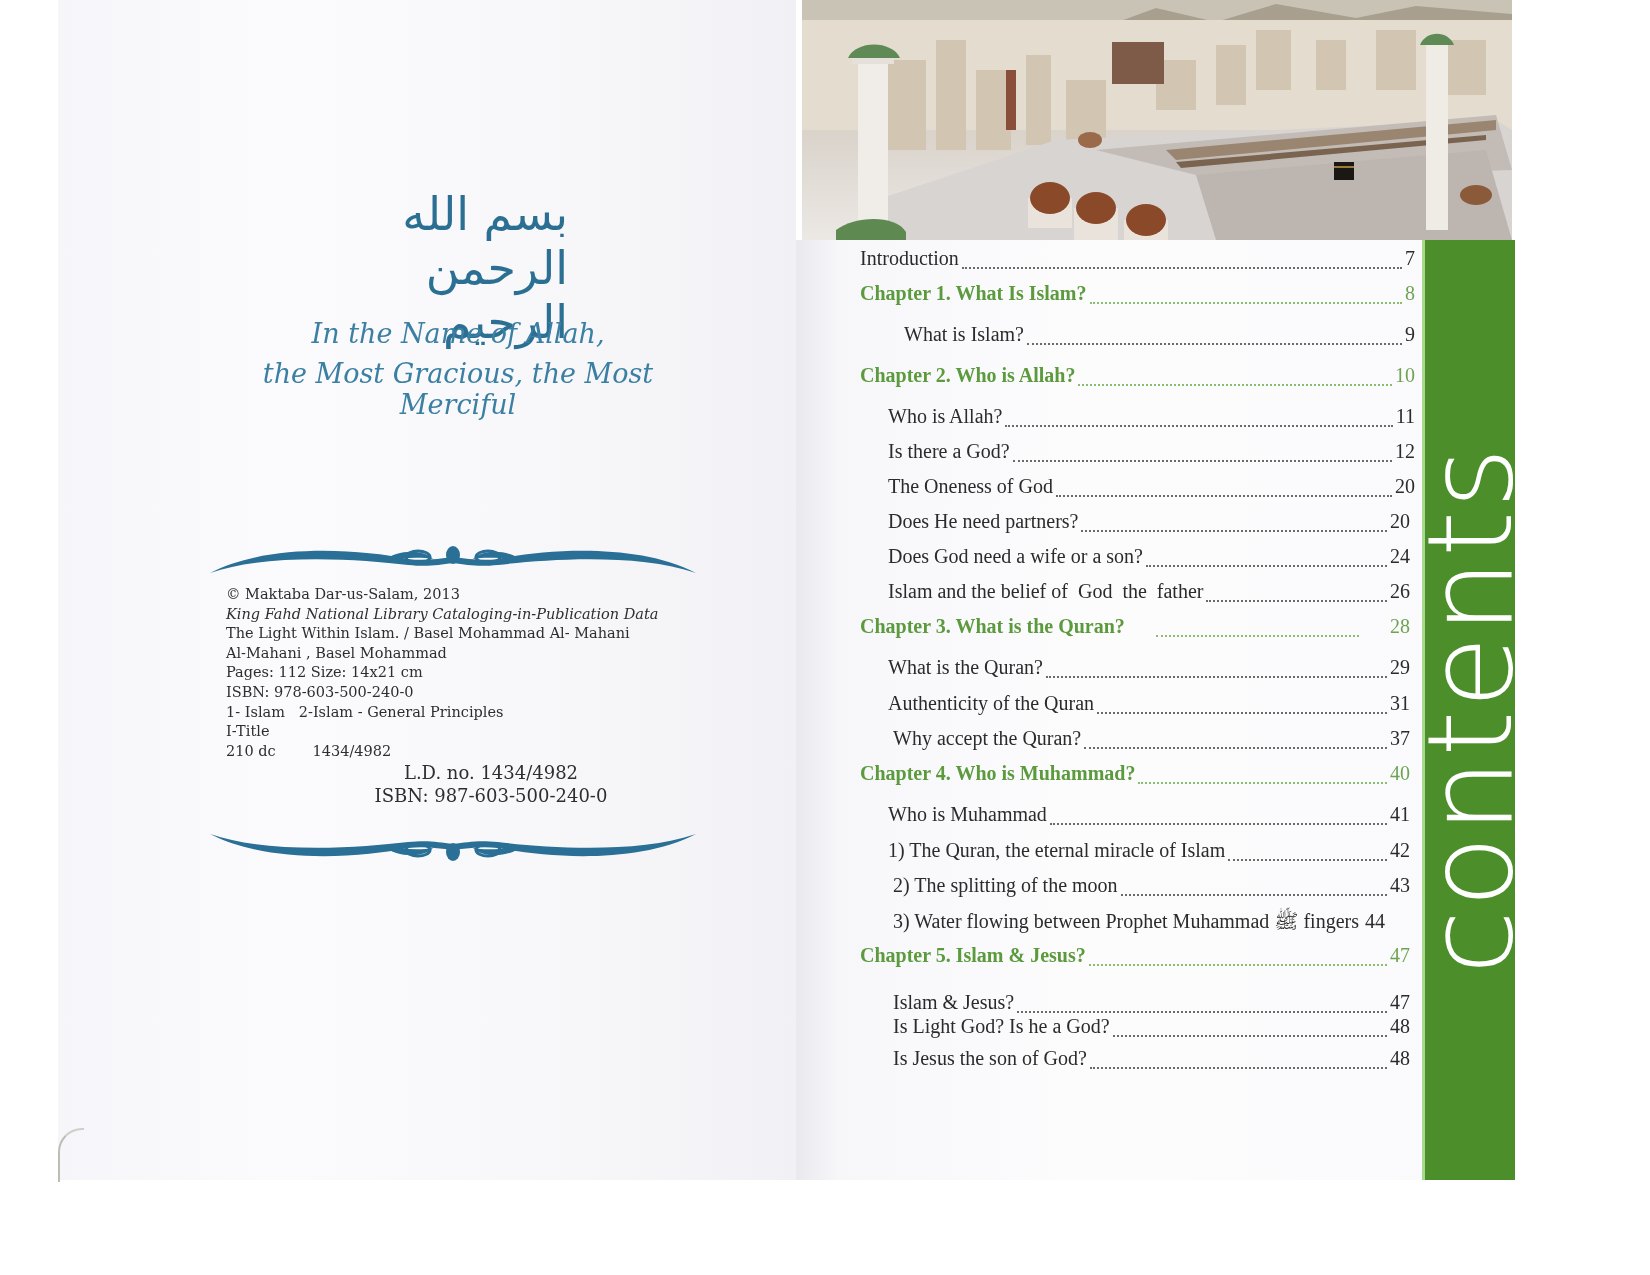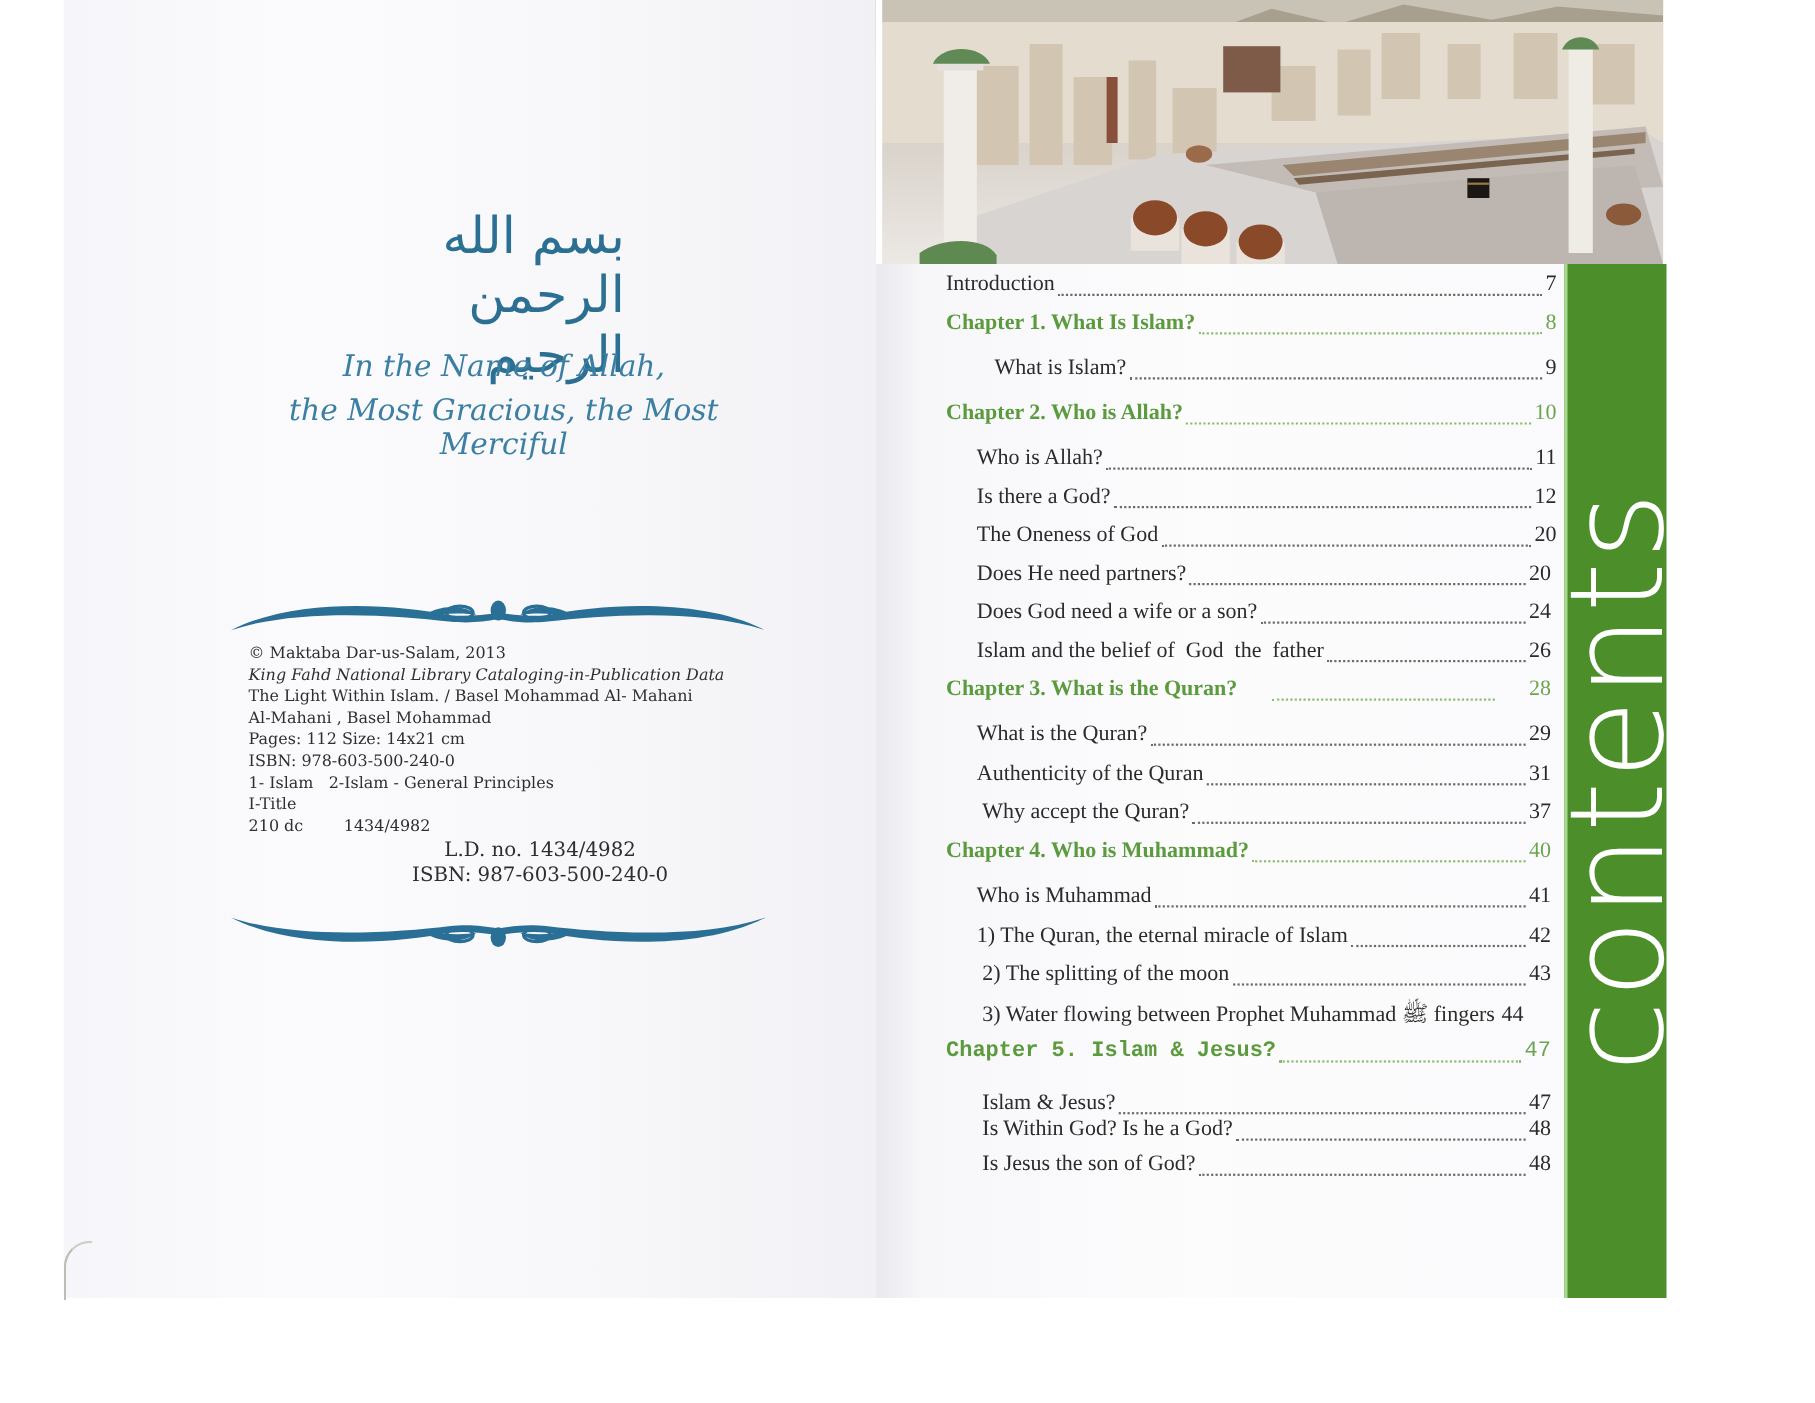--- a/index.html
+++ b/index.html
@@ -276,32 +276,32 @@
     <div class="toc-row" style="top:629px;left:33px;width:517px;">
       <span class="label">2) The splitting of the moon</span>
         <span class="leader"></span>
         <span class="page">43</span>
     </div>
     <div class="toc-row" style="top:664px;left:33px;width:530px;">
       <span class="label">3) Water flowing between Prophet Muhammad ﷺ fingers</span>
         <span style="display:inline-block;width:6px;"></span>
         <span class="page">44</span>
     </div>
-    <div class="toc-row chapter" style="top:699px;width:550px;font-family:Liberation Mono, monospace;">
+    <div class="toc-row chapter" style="top:699px;width:550px;">
       <span class="label">Chapter 5. Islam &amp; Jesus?</span>
         <span class="leader"></span>
         <span class="page">47</span>
     </div>
     <div class="toc-row" style="top:746px;left:33px;width:517px;">
       <span class="label">Islam &amp; Jesus?</span>
         <span class="leader"></span>
         <span class="page">47</span>
     </div>
     <div class="toc-row" style="top:770px;left:33px;width:517px;">
-      <span class="label">Is Within God? Is he a God?</span>
+      <span class="label">Is Light God? Is he a God?</span>
         <span class="leader"></span>
         <span class="page">48</span>
     </div>
     <div class="toc-row" style="top:802px;left:33px;width:517px;">
       <span class="label">Is Jesus the son of God?</span>
         <span class="leader"></span>
         <span class="page">48</span>
     </div>
   </div>
 

